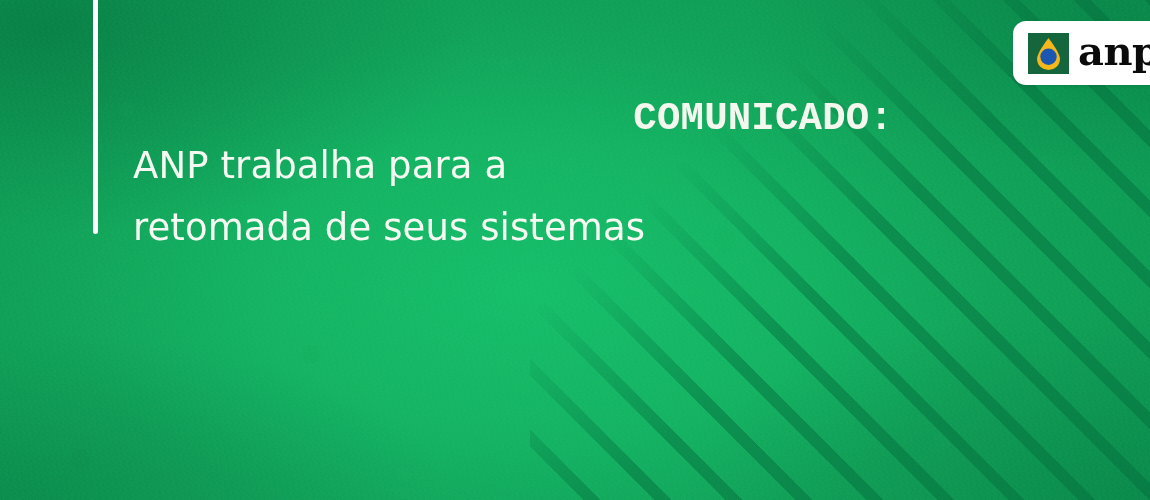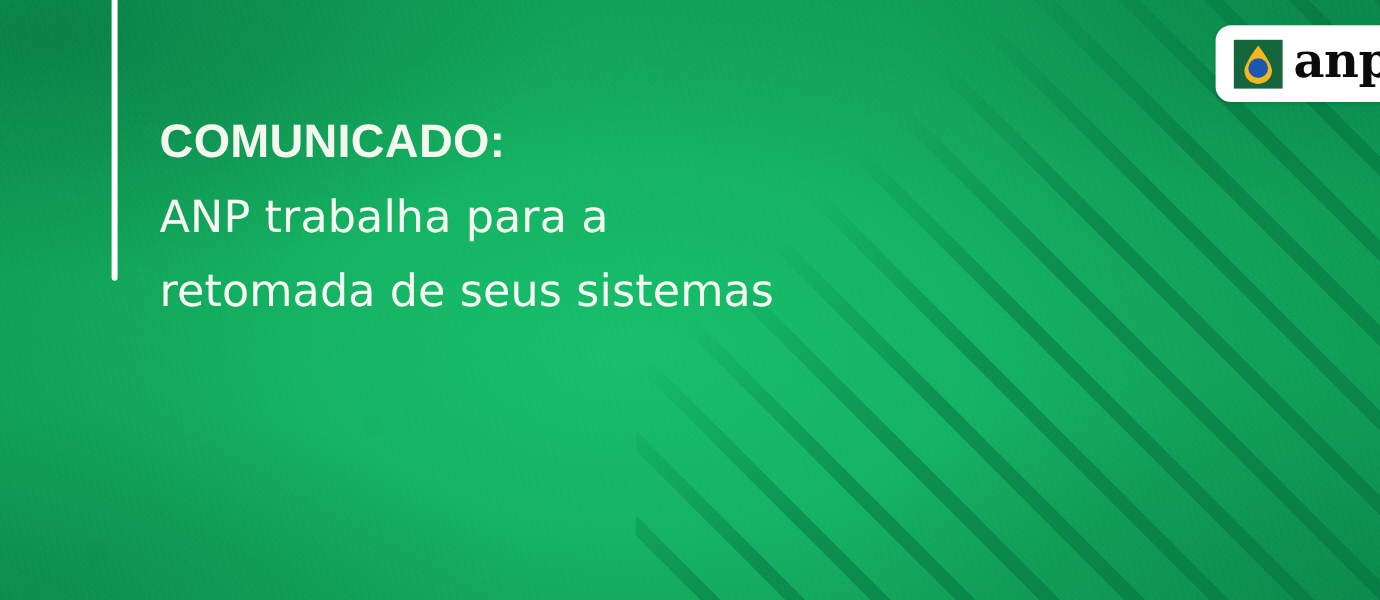--- a/index.html
+++ b/index.html
@@ -86,38 +86,39 @@
   }
 
   
   .headline {
     position:absolute;
     left:133px; top:96px;
     width:760px;
   }
   .headline .kicker {
     display:block;
-    font-family:Liberation Sans, sans-serif;
+    font-family:Liberation Mono, monospace;
     font-weight:700;
     font-size:39px;
     line-height:46px;
     letter-spacing:.2px;
     color:#f4f7ee;
+    text-align:right;
   }
   .headline .body-line {
     display:block;
     font-family:"DejaVu Sans", sans-serif;
     font-weight:400;
     font-size:37px;
     line-height:46px;
     letter-spacing:.1px;
     color:#f6f9f2;
     margin-top:16px;
   }
-  .headline .body-line.first { margin-top:16px; }
+  .headline .body-line.first { margin-top:1px; }
 
   
   .logo-badge {
     position:absolute;
     left:1013px; top:21px;
     width:160px; height:64px;
     background:#ffffff;
     border-radius:13px;
     display:flex;
     align-items:center;

